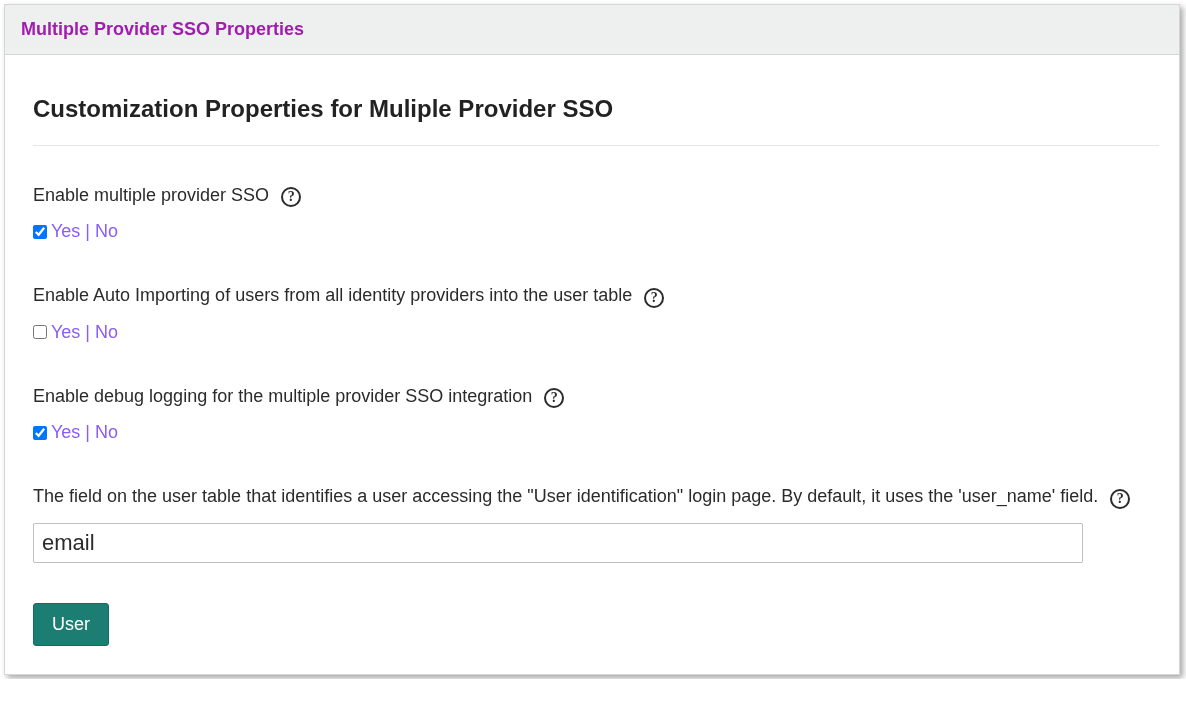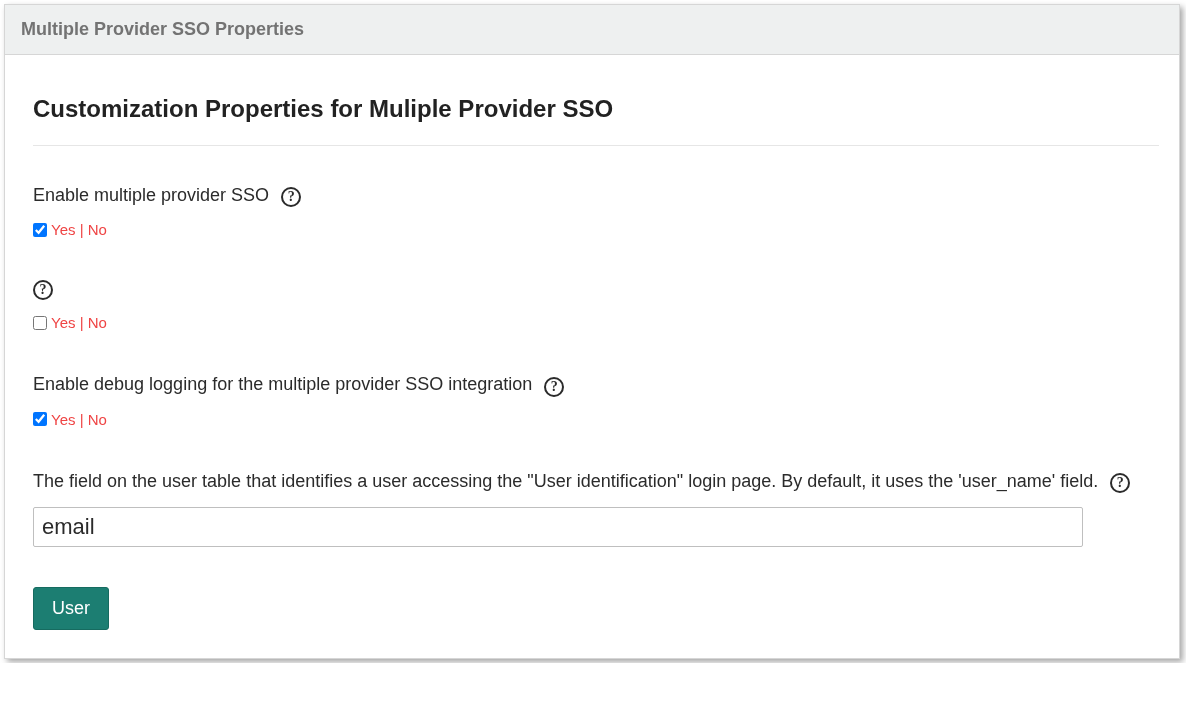--- a/index.html
+++ b/index.html
@@ -19,21 +19,21 @@
       box-shadow: 3px 3px 6px rgba(0,0,0,0.35);
     }
     .panel-header {
       background: #eef0f0;
       border-bottom: 1px solid #d6d6d6;
       padding: 14px 16px;
     }
     .panel-header h2 {
       font-size: 18px;
       font-weight: 700;
-      color: #737373;
+      color: #a21caf;
     }
     .panel-body {
       padding: 40px 20px 28px 28px;
     }
     .section-title {
       font-size: 24px;
       font-weight: 700;
       color: #222;
       padding-bottom: 22px;
       border-bottom: 1px solid #e6e6e6;
@@ -72,22 +72,22 @@
       display: flex;
       align-items: center;
       gap: 4px;
     }
     .checkbox-row input[type="checkbox"] {
       width: 14px;
       height: 14px;
       cursor: pointer;
     }
     .yesno {
-      font-size: 15px;
-      color: #ef4444;
+      font-size: 18px;
+      color: #8b5cf6;
     }
     .text-input {
       width: 1050px;
       max-width: 100%;
       padding: 6px 8px;
       font-size: 22px;
       border: 1px solid #bfbfbf;
       border-radius: 2px;
       color: #2b2b2b;
     }
@@ -120,20 +120,21 @@
       </div>
       <div class="checkbox-row">
         <input type="checkbox" checked="" style="">
         <span class="yesno">Yes | No</span>
       </div>
     </div>
 
     
     <div class="form-row">
       <div class="label-line">
+        <span class="field-label">Enable Auto Importing of users from all identity providers into the user table</span>
         <span class="help-icon">?</span>
       </div>
       <div class="checkbox-row">
         <input type="checkbox" style="">
         <span class="yesno">Yes | No</span>
       </div>
     </div>
 
     
     <div class="form-row">

